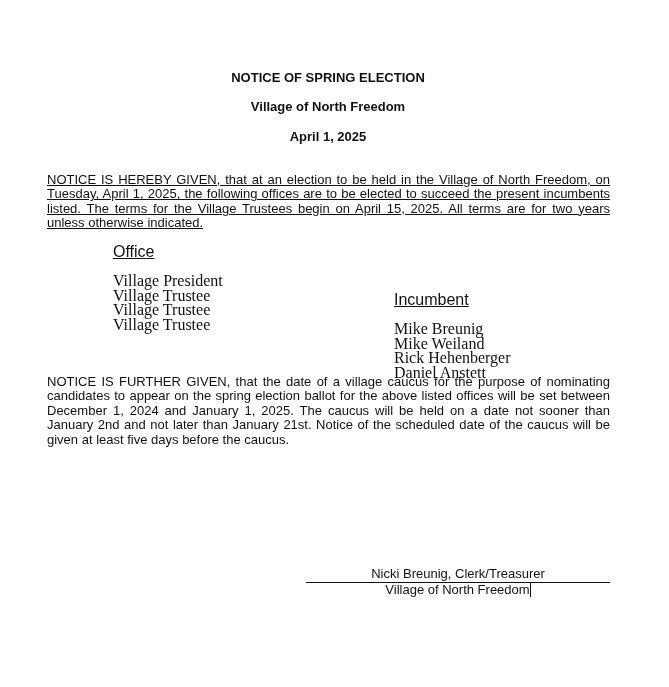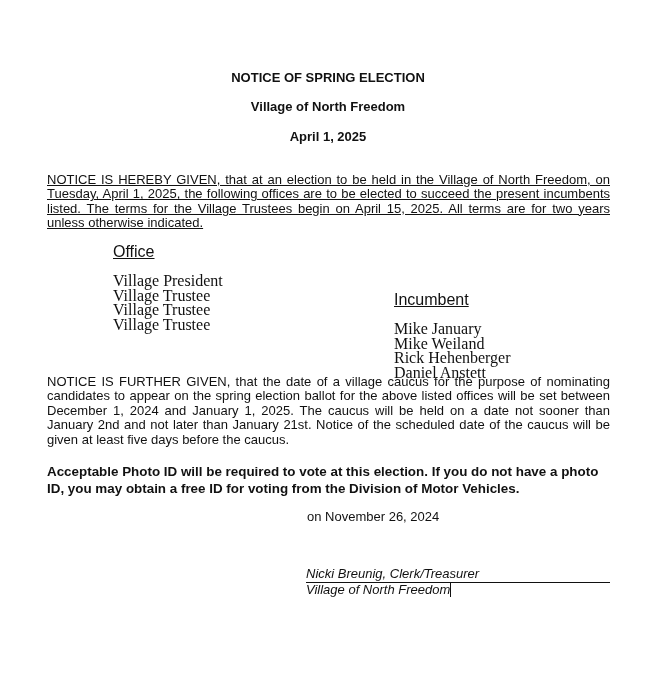--- a/index.html
+++ b/index.html
@@ -67,23 +67,23 @@
       position: absolute;
       left: 307px;
       font-size: 13px;
       line-height: 14.6px;
     }
     .sign-block span { display: block; white-space: nowrap; }
     .signature {
       position: absolute;
       left: 306px;
       width: 304px;
+      text-align: center;
       font-size: 13px;
       line-height: 14.6px;
-      font-style: italic;
     }
     .sig-line {
       position: absolute;
       left: 306px;
       top: 582px;
       width: 304px;
       height: 1px;
       background: #111111;
     }
     .caret {
@@ -108,31 +108,29 @@
   <div class="col" style="left:113px; top:245px;">
     <span class="hdr">Office</span>
     <span class="row">Village President</span>
     <span class="row">Village Trustee</span>
     <span class="row">Village Trustee</span>
     <span class="row">Village Trustee</span>
   </div>
 
   <div class="col" style="left:394px; top:245px;margin-top:48px;">
     <span class="hdr">Incumbent</span>
-    <span class="row">Mike January</span>
+    <span class="row">Mike Breunig</span>
     <span class="row">Mike Weiland</span>
     <span class="row">Rick Hehenberger</span>
     <span class="row">Daniel Anstett</span>
   </div>
 
   <div class="para" style="top:375px;">NOTICE IS FURTHER GIVEN, that the date of a village caucus for the purpose of nominating candidates to appear on the spring election ballot for the above listed offices will be set between December 1, 2024 and January 1, 2025.  The caucus will be held on a date not sooner than January 2nd and not later than January 21st. Notice of the scheduled date of the caucus will be given at least five days before the caucus.</div>
 
-  <div class="para bold" style="top:463px;">Acceptable Photo ID will be required to vote at this election.  If you do not have a photo ID, you may obtain a free ID for voting from the Division of Motor Vehicles.</div>
 
   <div class="sign-block" style="top:510px;">
-    <span>on November 26, 2024</span>
   </div>
 
   <div class="signature" style="top:567px;">Nicki Breunig, Clerk/Treasurer</div>
   <div class="sig-line"></div>
   <div class="signature" style="top:583px;"><span>Village of North Freedom</span><span class="caret"></span></div>
 
 </div>
 
 </body></html>

